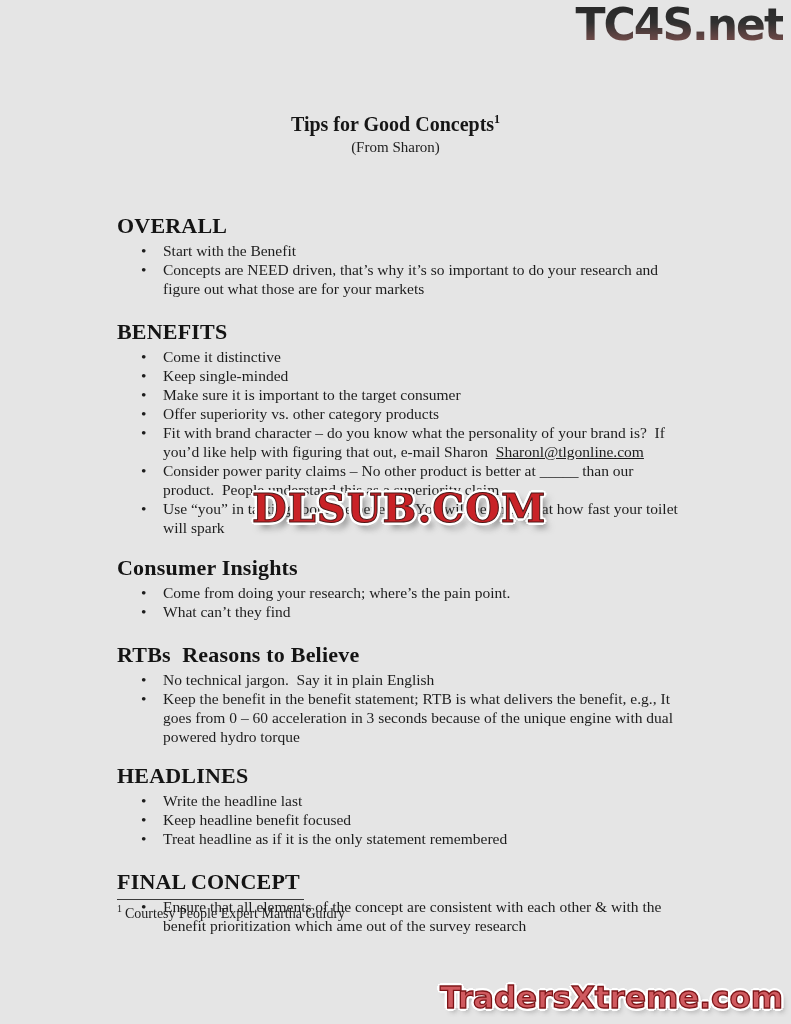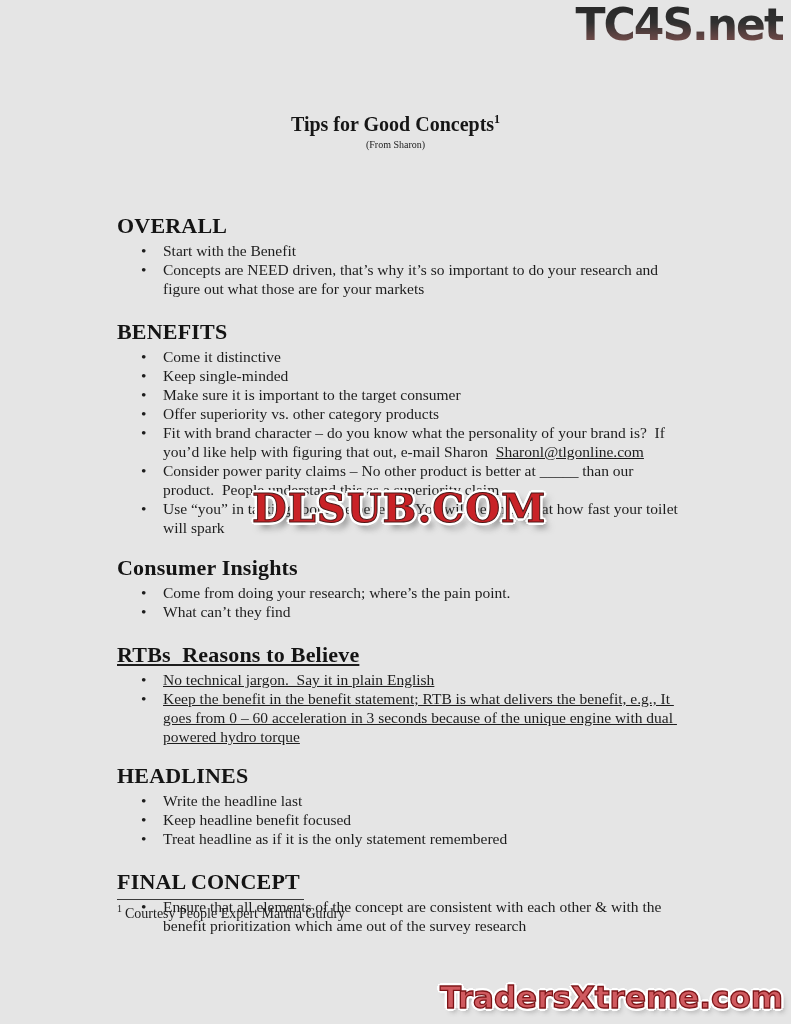--- a/index.html
+++ b/index.html
@@ -13,39 +13,39 @@
     font-family:"DejaVu Sans","Liberation Sans",sans-serif;font-weight:bold;
     font-size:44px;letter-spacing:-2px;line-height:50px;
     background:linear-gradient(180deg,#262626 0%,#303030 45%,#6d4a48 80%,#8a5c58 100%);
     -webkit-background-clip:text;background-clip:text;color:transparent;
     text-shadow:none;
   }
   
   .title-block{position:absolute;top:113px;left:0;width:100%;text-align:center;}
   .title-block h1{margin:0;font-size:20px;font-weight:bold;color:#161616;}
   .title-block h1 sup{font-size:12px;vertical-align:super;line-height:0;}
-  .subtitle{font-size:10px;margin-top:3px;color:#222;}
+  .subtitle{font-size:15px;margin-top:3px;color:#222;}
   
   .content{position:absolute;left:117px;top:205px;width:570px;}
   section h2{
     margin:8px 0 2px 0;font-size:22px;font-weight:bold;color:#141414;
     white-space:pre-wrap;letter-spacing:0.2px;
   }
   section ul{list-style:none;margin:0;padding:0;}
   section li{
     position:relative;padding-left:46px;font-size:15.5px;line-height:19px;color:#1d1d1d;
   }
   section li::before{
     content:"\2022";position:absolute;left:24px;top:0;font-size:15.5px;color:#1d1d1d;
   }
   .t{white-space:pre-wrap;}
   a.email{color:#1d1d1d;text-decoration:underline;cursor:pointer;}
   .mb-21{margin-bottom:21px;}
   .mb-18{margin-bottom:18px;}
-  .mb-17{margin-bottom:17px;text-decoration:underline;}
+  .mb-17{margin-bottom:17px;}
   
   .dlsub{
     position:absolute;left:252px;top:486px;
     font-family:"DejaVu Serif","Liberation Serif",serif;font-weight:bold;
     font-size:40px;line-height:44px;letter-spacing:1px;
     color:#c92227;
     -webkit-text-stroke:1px #4a1616;
     text-shadow:
       -3px 0 0 #ffffff, 3px 0 0 #ffffff, 0 -3px 0 #ffffff, 0 3px 0 #ffffff,
       -2px -2px 0 #ffffff, 2px -2px 0 #ffffff, -2px 2px 0 #ffffff, 2px 2px 0 #ffffff,

